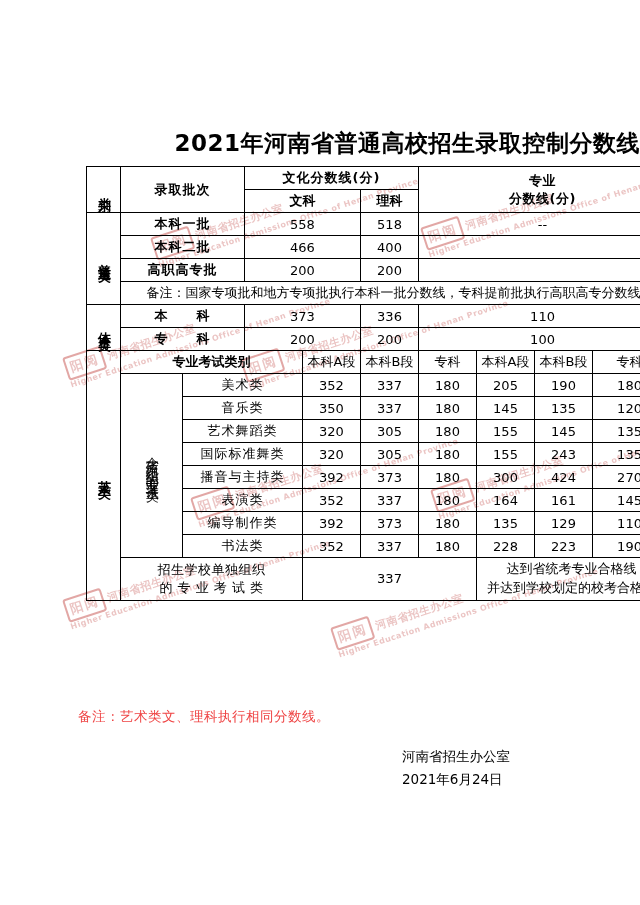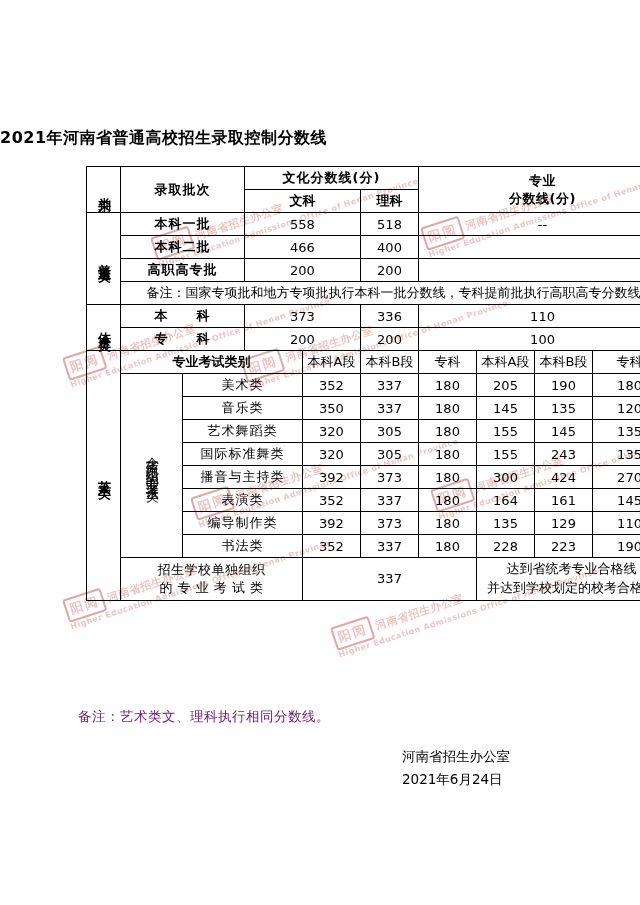--- a/index.html
+++ b/index.html
@@ -19,22 +19,22 @@
     position: relative;
     width: 640px;
     height: 905px;
     box-sizing: border-box;
   }
   .title {
     position: absolute;
     top: 128px;
     left: 0;
     width: 640px;
-    text-align: left;
-    font-size: 16px;
+    text-align: right;
+    font-size: 23px;
     font-weight: bold;
     letter-spacing: 0.5px;
     color: #000;
   }
   .sheet {
     position: absolute;
     top: 166px;
     left: 50px;
     width: 540px;
     padding-left: 36px;
@@ -110,21 +110,21 @@
     font-size: 11.5px;
     line-height: 1.45;
     letter-spacing: 0;
   }
   .footnote {
     position: absolute;
     left: 78px;
     top: 708px;
     font-size: 13.5px;
     letter-spacing: 0.5px;
-    color: #701a75;
+    color: #ef4444;
   }
   .signature {
     position: absolute;
     right: 130px;
     top: 745px;
     text-align: left;
     font-size: 13.5px;
     line-height: 1.7;
     color: #000;
   }

